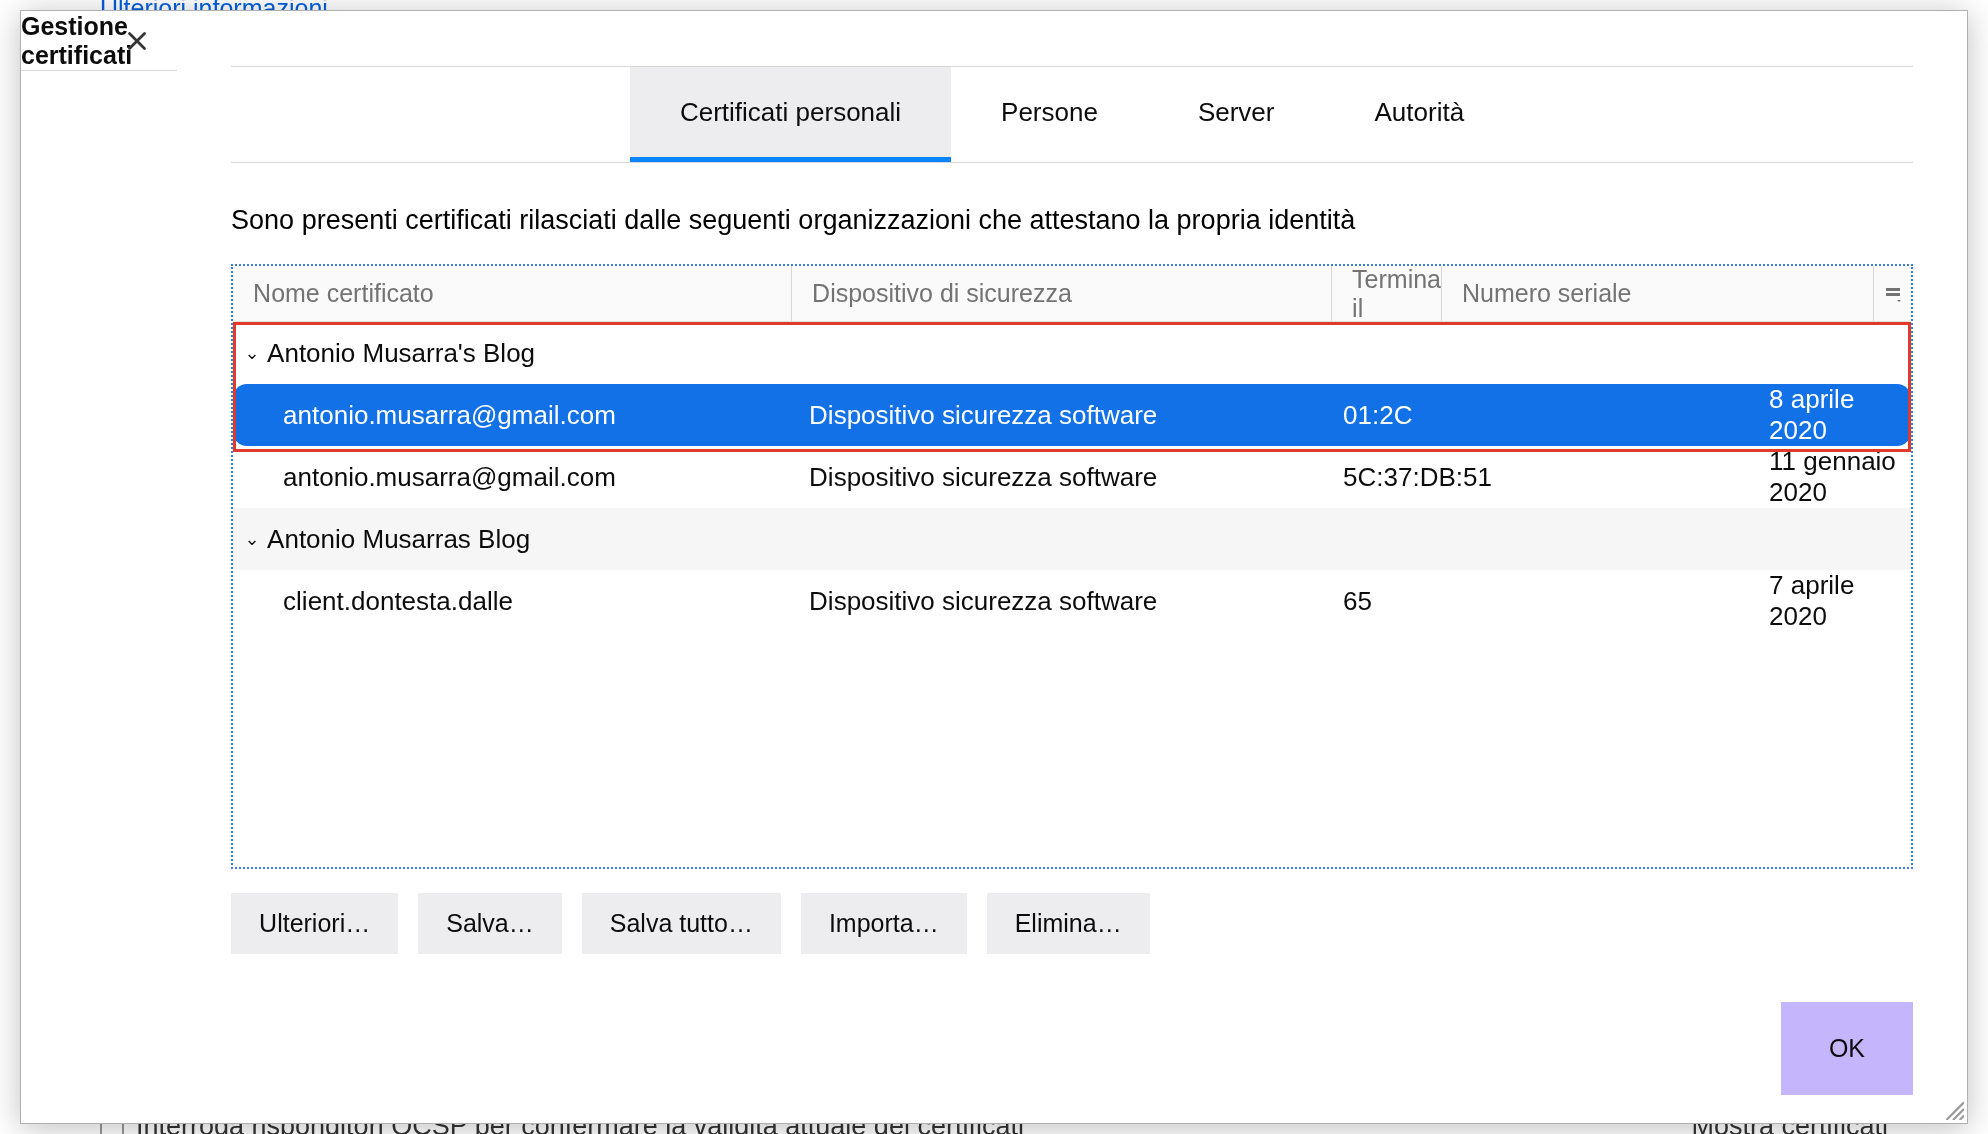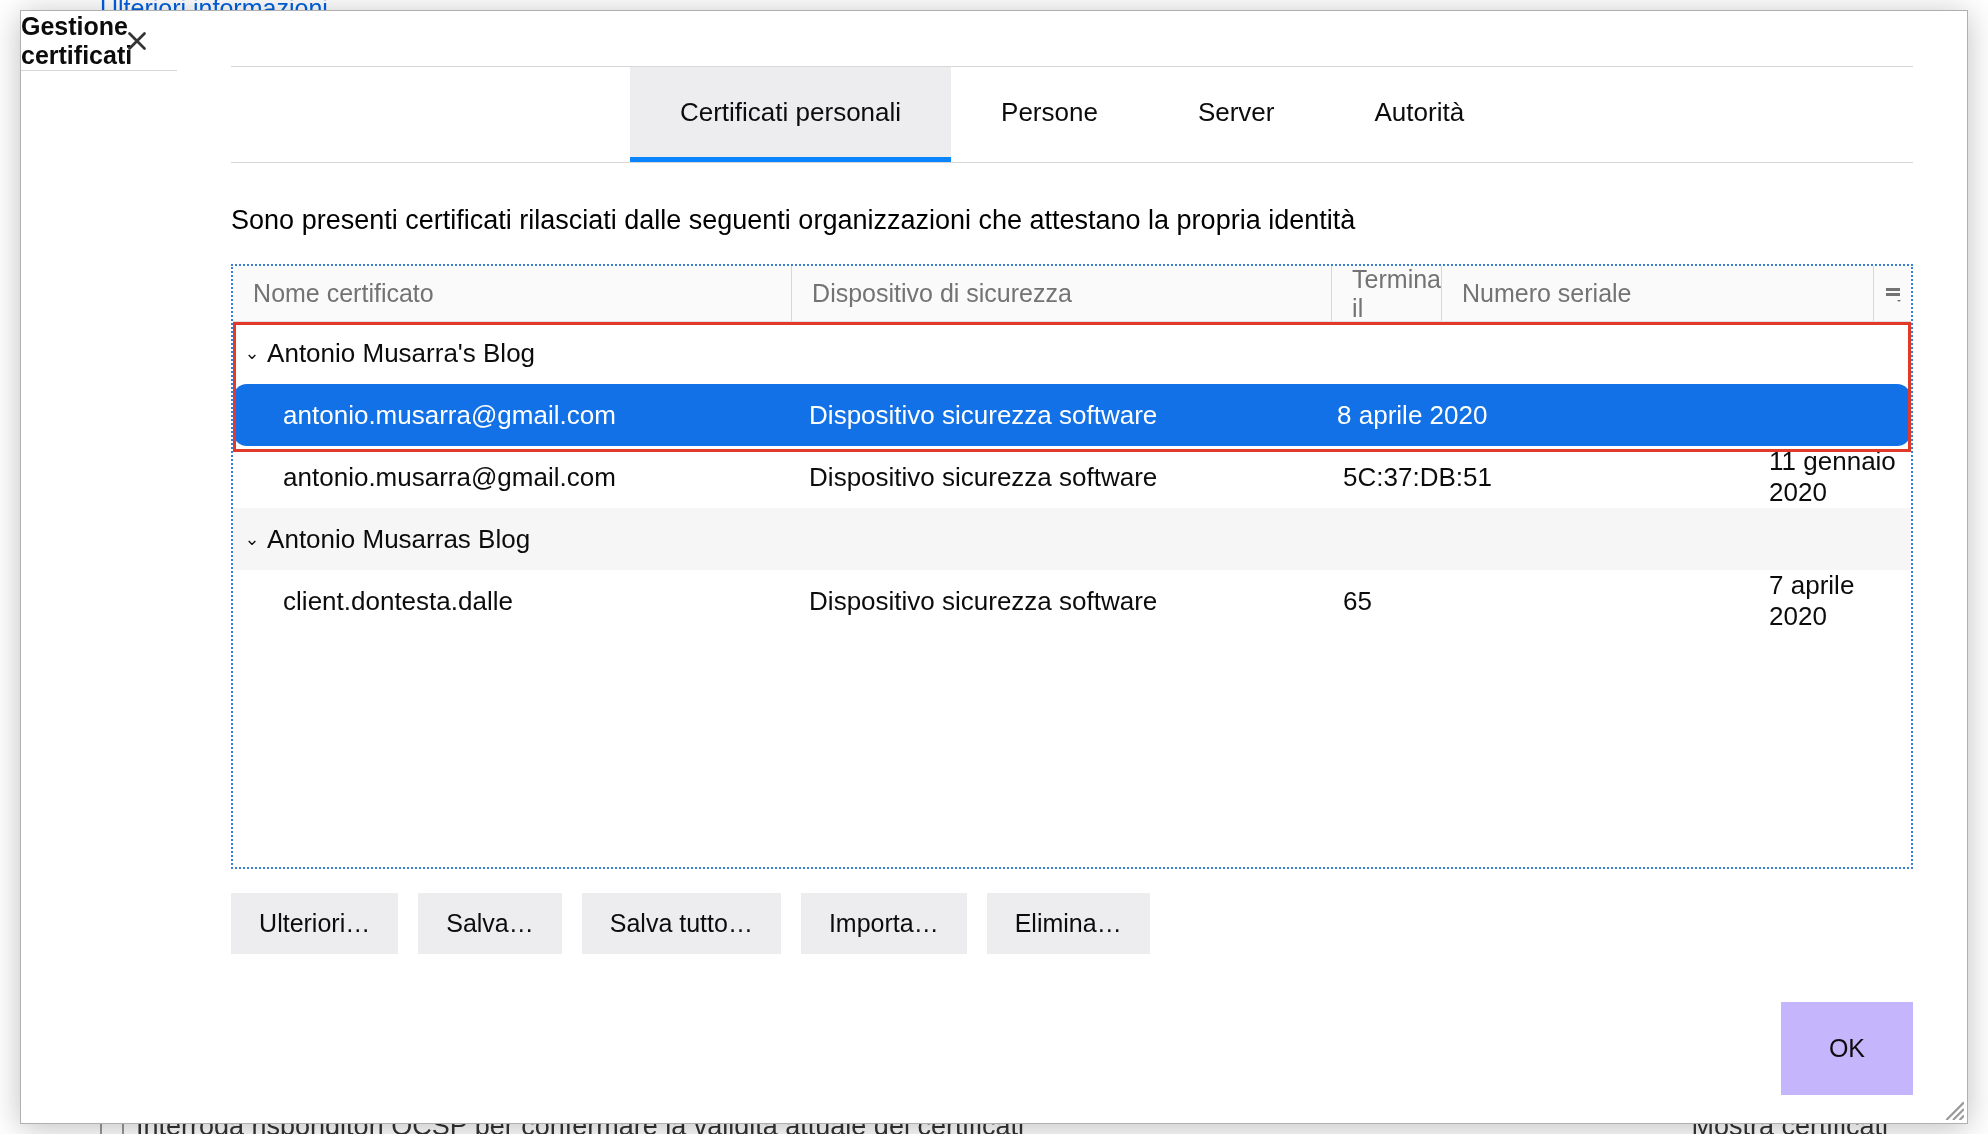--- a/index.html
+++ b/index.html
@@ -295,20 +295,21 @@
 
       <div class="table-rows">
 
         <div class="group-row">
           <span class="chevron">⌄</span>
           <span>Antonio Musarra's Blog</span>
         </div>
         <div class="table-row selected">
           <div class="cell-name">antonio.musarra@gmail.com</div>
           <div class="cell-device">Dispositivo sicurezza software</div>
+          <div class="cell-serial">01:2C</div>
           <div class="cell-expire">8 aprile 2020</div>
         </div>
         <div class="table-row">
           <div class="cell-name">antonio.musarra@gmail.com</div>
           <div class="cell-device">Dispositivo sicurezza software</div>
           <div class="cell-serial">5C:37:DB:51</div>
           <div class="cell-expire">11 gennaio 2020</div>
         </div>
 
         <div class="group-row alt">

